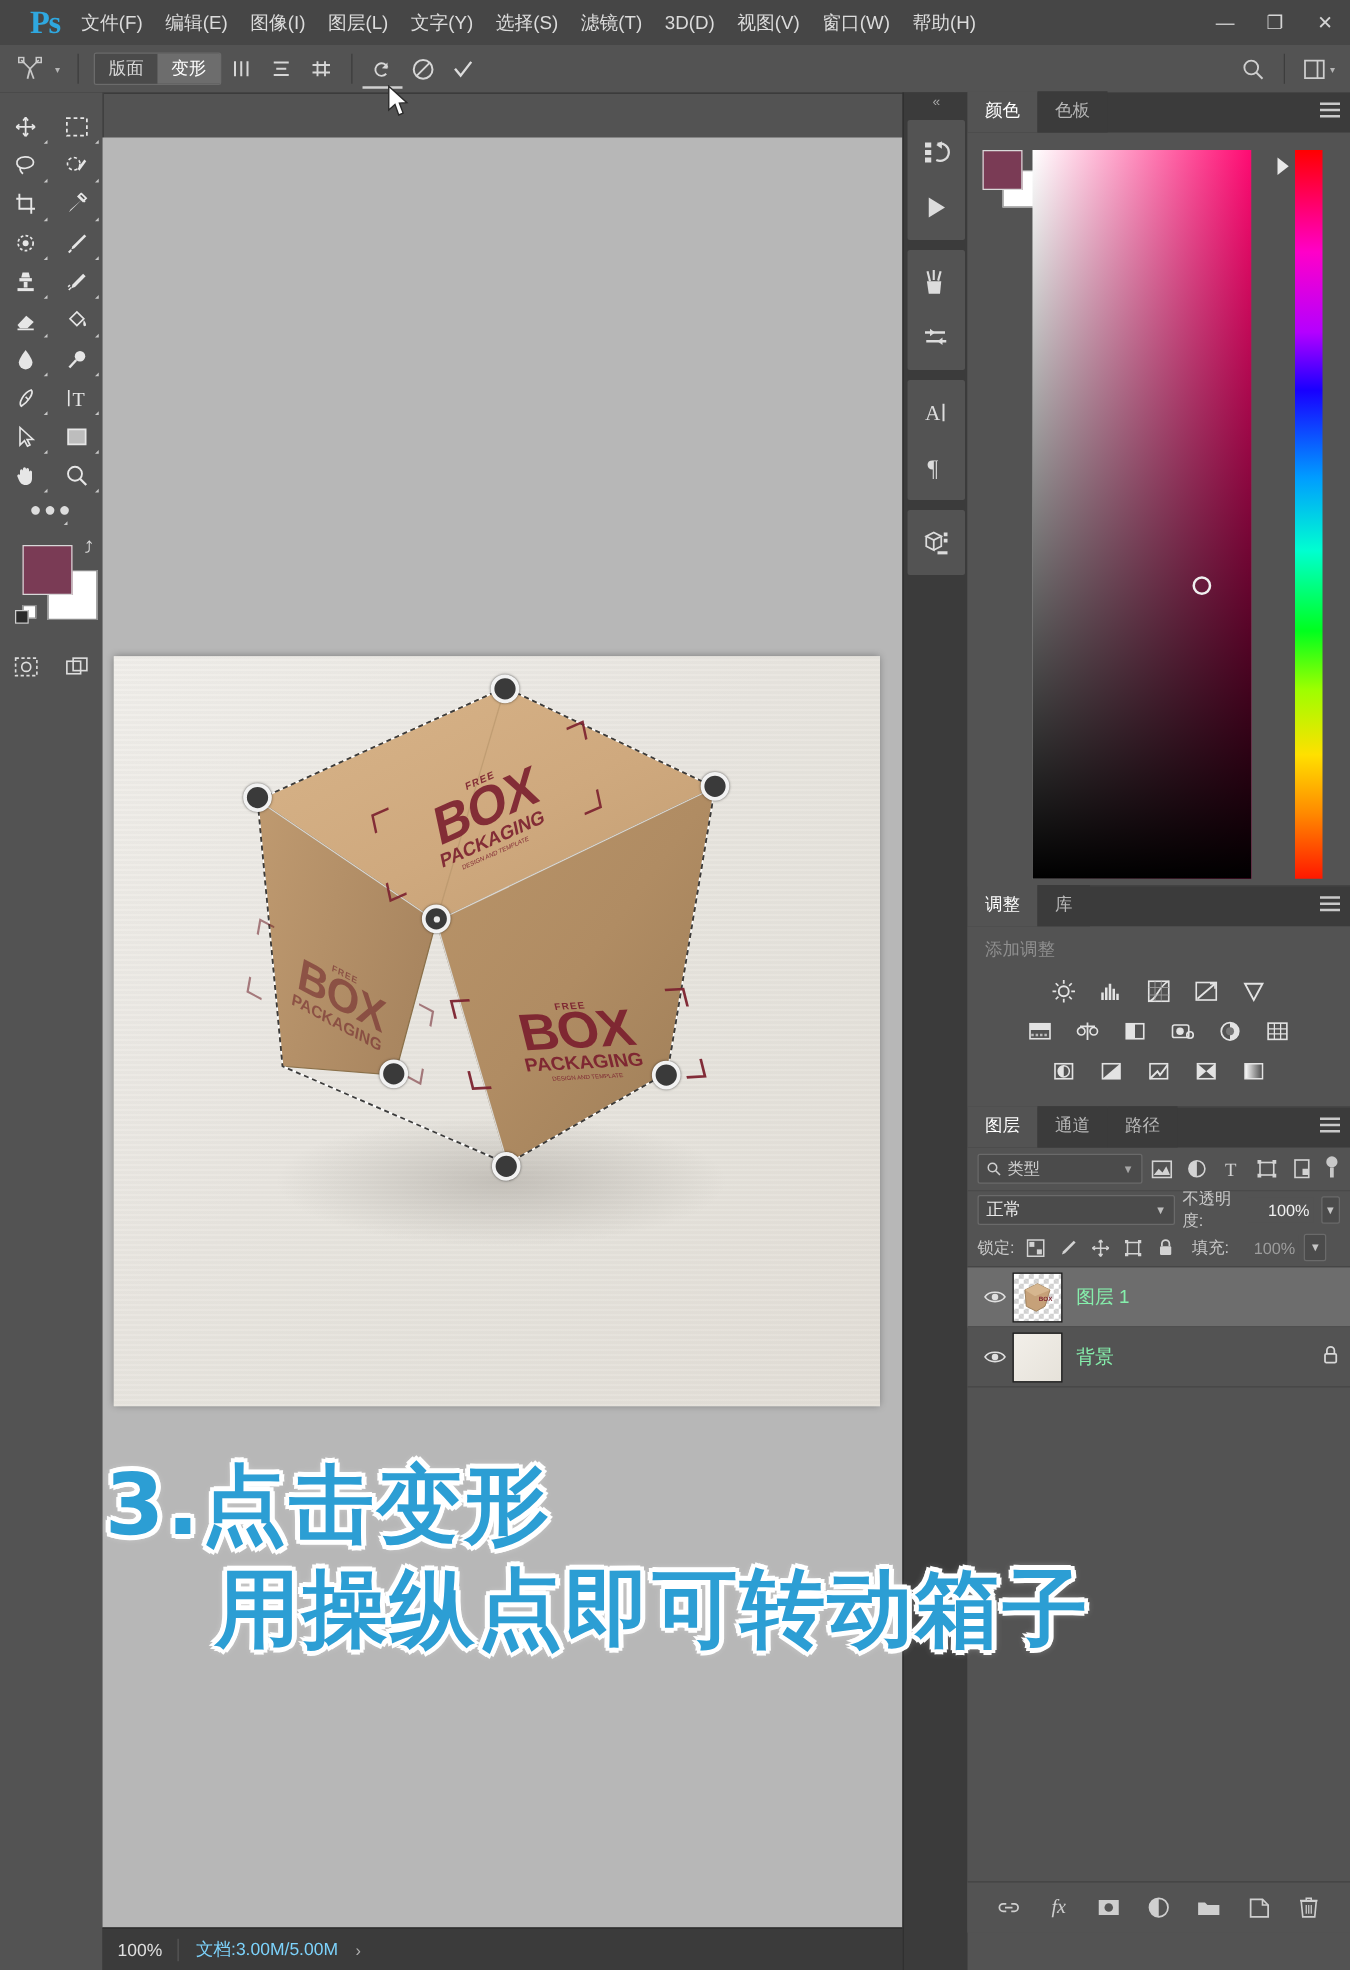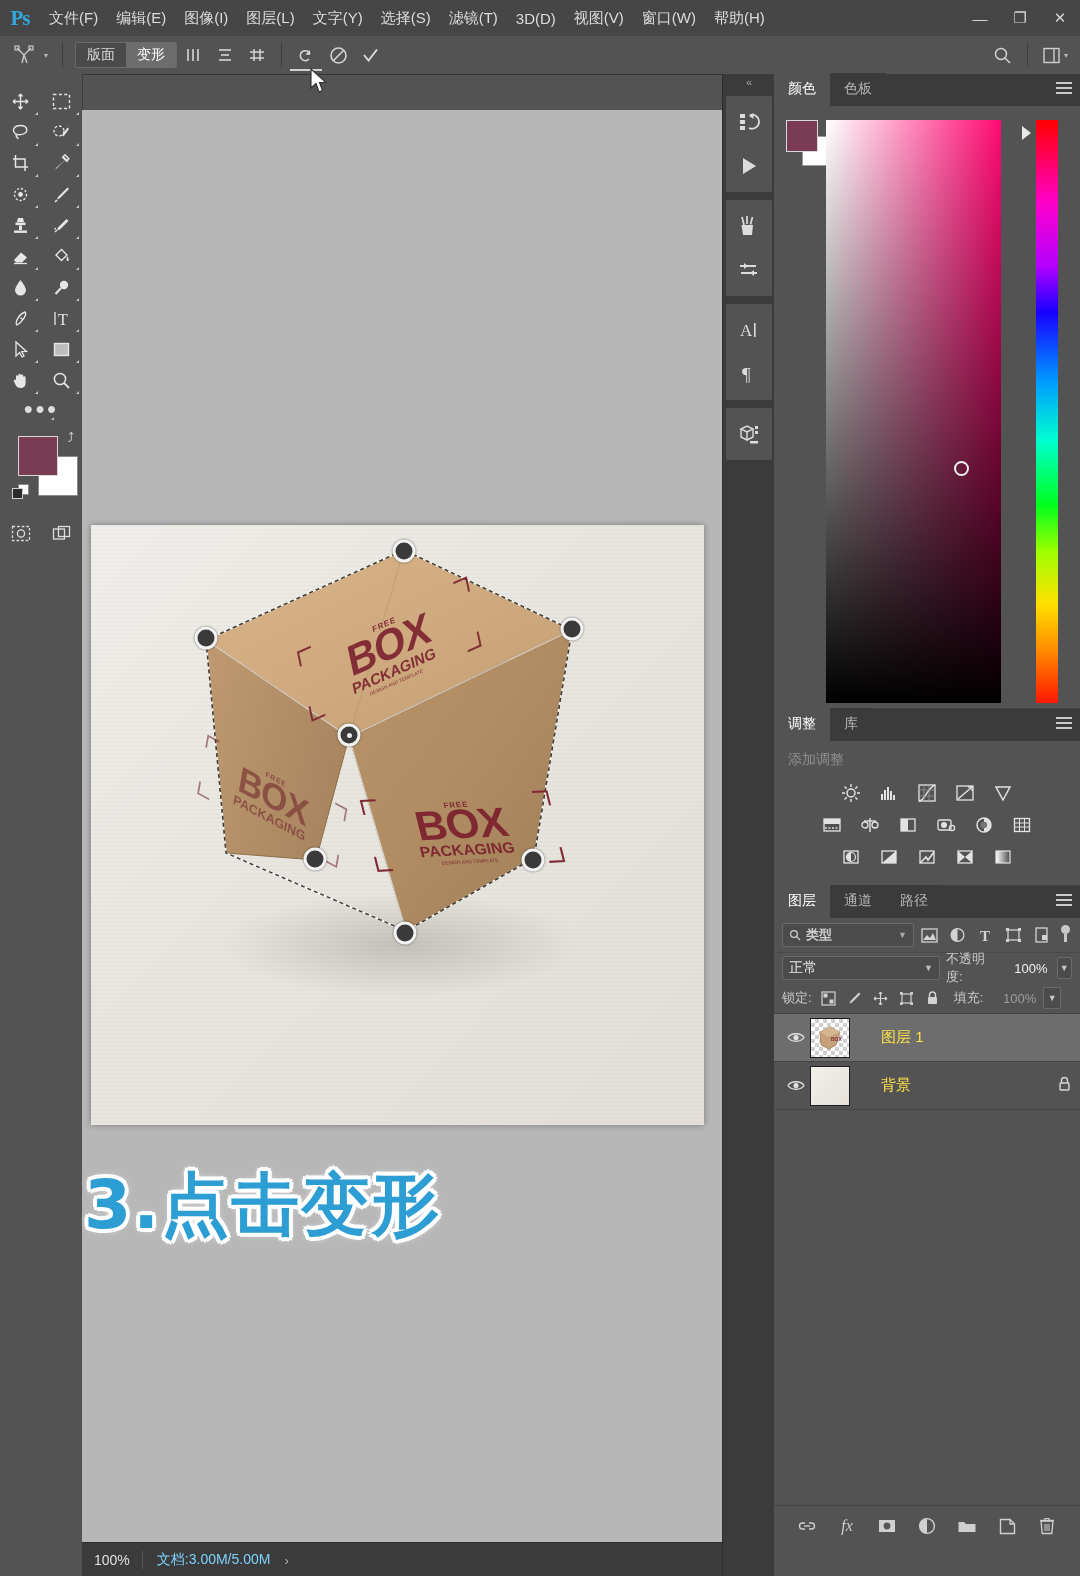--- a/index.html
+++ b/index.html
@@ -8,21 +8,21 @@
     background:#535353;
     font-family:"Liberation Sans","DejaVu Sans",sans-serif;
     -webkit-font-smoothing:antialiased;
   }
   #app{position:relative;width:1080px;height:1576px;}
 
   
   .menubar{position:absolute;left:0;top:0;width:1080px;height:36px;background:#464646;
     display:flex;align-items:center;border-bottom:1px solid #2b2b2b;}
   .ps-logo{width:40px;height:36px;display:flex;align-items:center;justify-content:center;
-    color:#2fa8e0;font-weight:bold;font-size:21px;letter-spacing:-1px;font-family:"Liberation Serif",serif;}
+    color:#2fa8e0;font-weight:bold;font-size:26px;letter-spacing:-1px;font-family:"Liberation Serif",serif;margin-left:16px;}
   .menu-item{color:#dcdcdc;font-size:15px;padding:0 9px;height:36px;display:flex;align-items:center;
     white-space:nowrap;cursor:default;}
   .win-ctrls{position:absolute;right:0;top:0;height:36px;display:flex;align-items:center;}
   .win-btn{width:40px;height:36px;display:flex;align-items:center;justify-content:center;color:#d5d5d5;font-size:15px;}
 
   
   .optionsbar{position:absolute;left:0;top:36px;width:1080px;height:38px;background:#535353;
     display:flex;align-items:center;border-bottom:1px solid #343434;}
   .opt-tool{width:48px;height:38px;display:flex;align-items:center;justify-content:center;color:#cfcfcf;position:relative;}
   .opt-caret{font-size:8px;color:#b5b5b5;margin-left:-4px;margin-right:6px;}
@@ -127,21 +127,21 @@
 
   
   .adj-panel{background:#535353;height:176px;border-top:1px solid #434343;}
   .adj-label{color:#8f8f8f;font-size:14px;padding:10px 0 6px 14px;}
   .adj-rows{padding:2px 0 0 0;}
   .adj-row{display:flex;justify-content:center;gap:8px;padding:3px 0;}
   .adj-ic{width:30px;height:26px;display:flex;align-items:center;justify-content:center;color:#e3e3e3;}
 
   
   .lay-panel{background:#535353;height:660px;border-top:1px solid #434343;position:relative;}
-  .lay-filter{display:flex;align-items:center;height:34px;padding:0 8px;gap:2px;font-weight:bold;}
+  .lay-filter{display:flex;align-items:center;height:34px;padding:0 8px;gap:2px;}
   .lf-type{flex:0 0 118px;height:22px;background:#4b4b4b;border:1px solid #6a6a6a;border-radius:2px;
     display:flex;align-items:center;color:#cfcfcf;font-size:13px;padding:0 6px;gap:5px;}
   .lf-type .cv{margin-left:auto;font-size:9px;color:#a7a7a7;}
   .lf-ic{width:26px;height:24px;display:flex;align-items:center;justify-content:center;color:#d3d3d3;}
   .lf-toggle{margin-left:auto;width:14px;height:20px;display:flex;flex-direction:column;align-items:center;}
   .lf-toggle i{display:block;width:9px;height:9px;border-radius:50%;background:#c8c8c8;}
   .lf-toggle u{display:block;width:3px;height:8px;background:#c8c8c8;}
   .lay-row2{display:flex;align-items:center;height:30px;padding:0 8px;gap:6px;border-top:1px solid #4a4a4a;}
   .blend{flex:0 0 144px;height:22px;background:#4b4b4b;border:1px solid #6a6a6a;border-radius:2px;
     display:flex;align-items:center;color:#e8e8e8;font-size:14px;padding:0 6px;}
@@ -162,21 +162,21 @@
       linear-gradient(45deg,#cfcfcf 25%,transparent 25%,transparent 75%,#cfcfcf 75%),
       linear-gradient(45deg,#cfcfcf 25%,#fff 25%,#fff 75%,#cfcfcf 75%);
     background-size:8px 8px;background-position:0 0,4px 4px;}
   .thumb.bgsolid{background:linear-gradient(135deg,#f2efe9,#e6e2da);}
   .thumb-sel{position:absolute;left:-4px;top:-4px;width:46px;height:46px;pointer-events:none;}
   .thumb-sel i{position:absolute;width:9px;height:9px;border:2px solid #fff;}
   .thumb-sel i.tl{left:0;top:0;border-right:none;border-bottom:none;}
   .thumb-sel i.tr{right:0;top:0;border-left:none;border-bottom:none;}
   .thumb-sel i.bl{left:0;bottom:0;border-right:none;border-top:none;}
   .thumb-sel i.br{right:0;bottom:0;border-left:none;border-top:none;}
-  .lname{color:#fde047;font-size:15px;margin-left:31px;}
+  .lname{color:#86efac;font-size:15px;margin-left:11px;}
   .llock{margin-left:auto;color:#d8d8d8;}
   .lay-bottom{position:absolute;left:0;bottom:0;width:306px;height:40px;border-top:1px solid #434343;
     display:flex;align-items:center;justify-content:center;gap:16px;background:#535353;}
   .lb-ic{width:24px;height:24px;display:flex;align-items:center;justify-content:center;color:#cfcfcf;}
 
   .cursor-arrow{position:absolute;left:310px;top:68px;z-index:60;}
 </style>
 </head>
 <body>
 
@@ -577,20 +577,21 @@
         <div class="pin" style="left:224px;top:334px;"></div>
         <div class="pin" style="left:442px;top:335px;"></div>
         <div class="pin" style="left:314px;top:408px;"></div>
       </div>
     </div>
 
   </div>
 
   <div class="caption">
     <div class="cap-line">3.点击变形</div>
+    <div class="cap-line l2">用操纵点即可转动箱子</div>
   </div>
 
   <div class="statusbar">
     <div class="st-zoom">100%</div>
     <div class="st-sep"></div>
     <div class="st-doc">文档:3.00M/5.00M</div>
     <div class="st-arrow">›</div>
   </div>
 
   <div class="rail">

